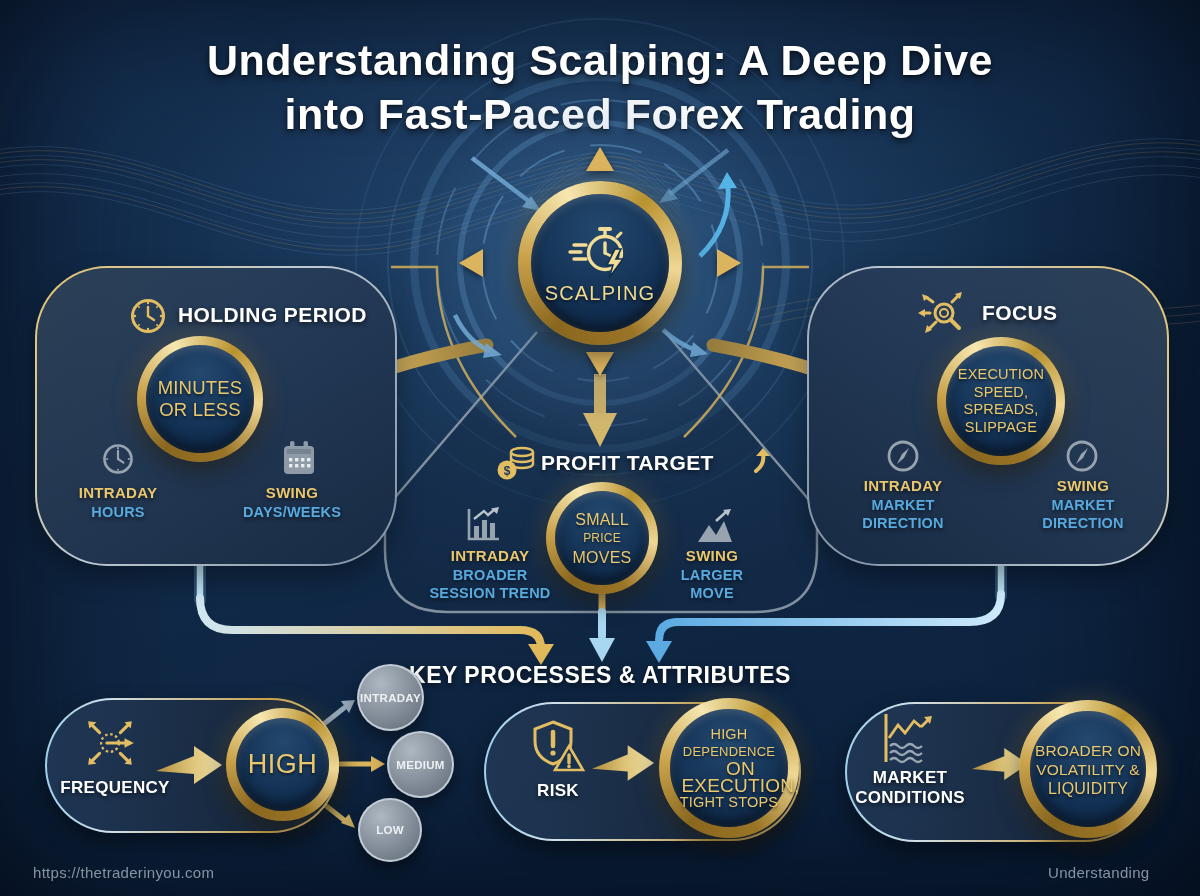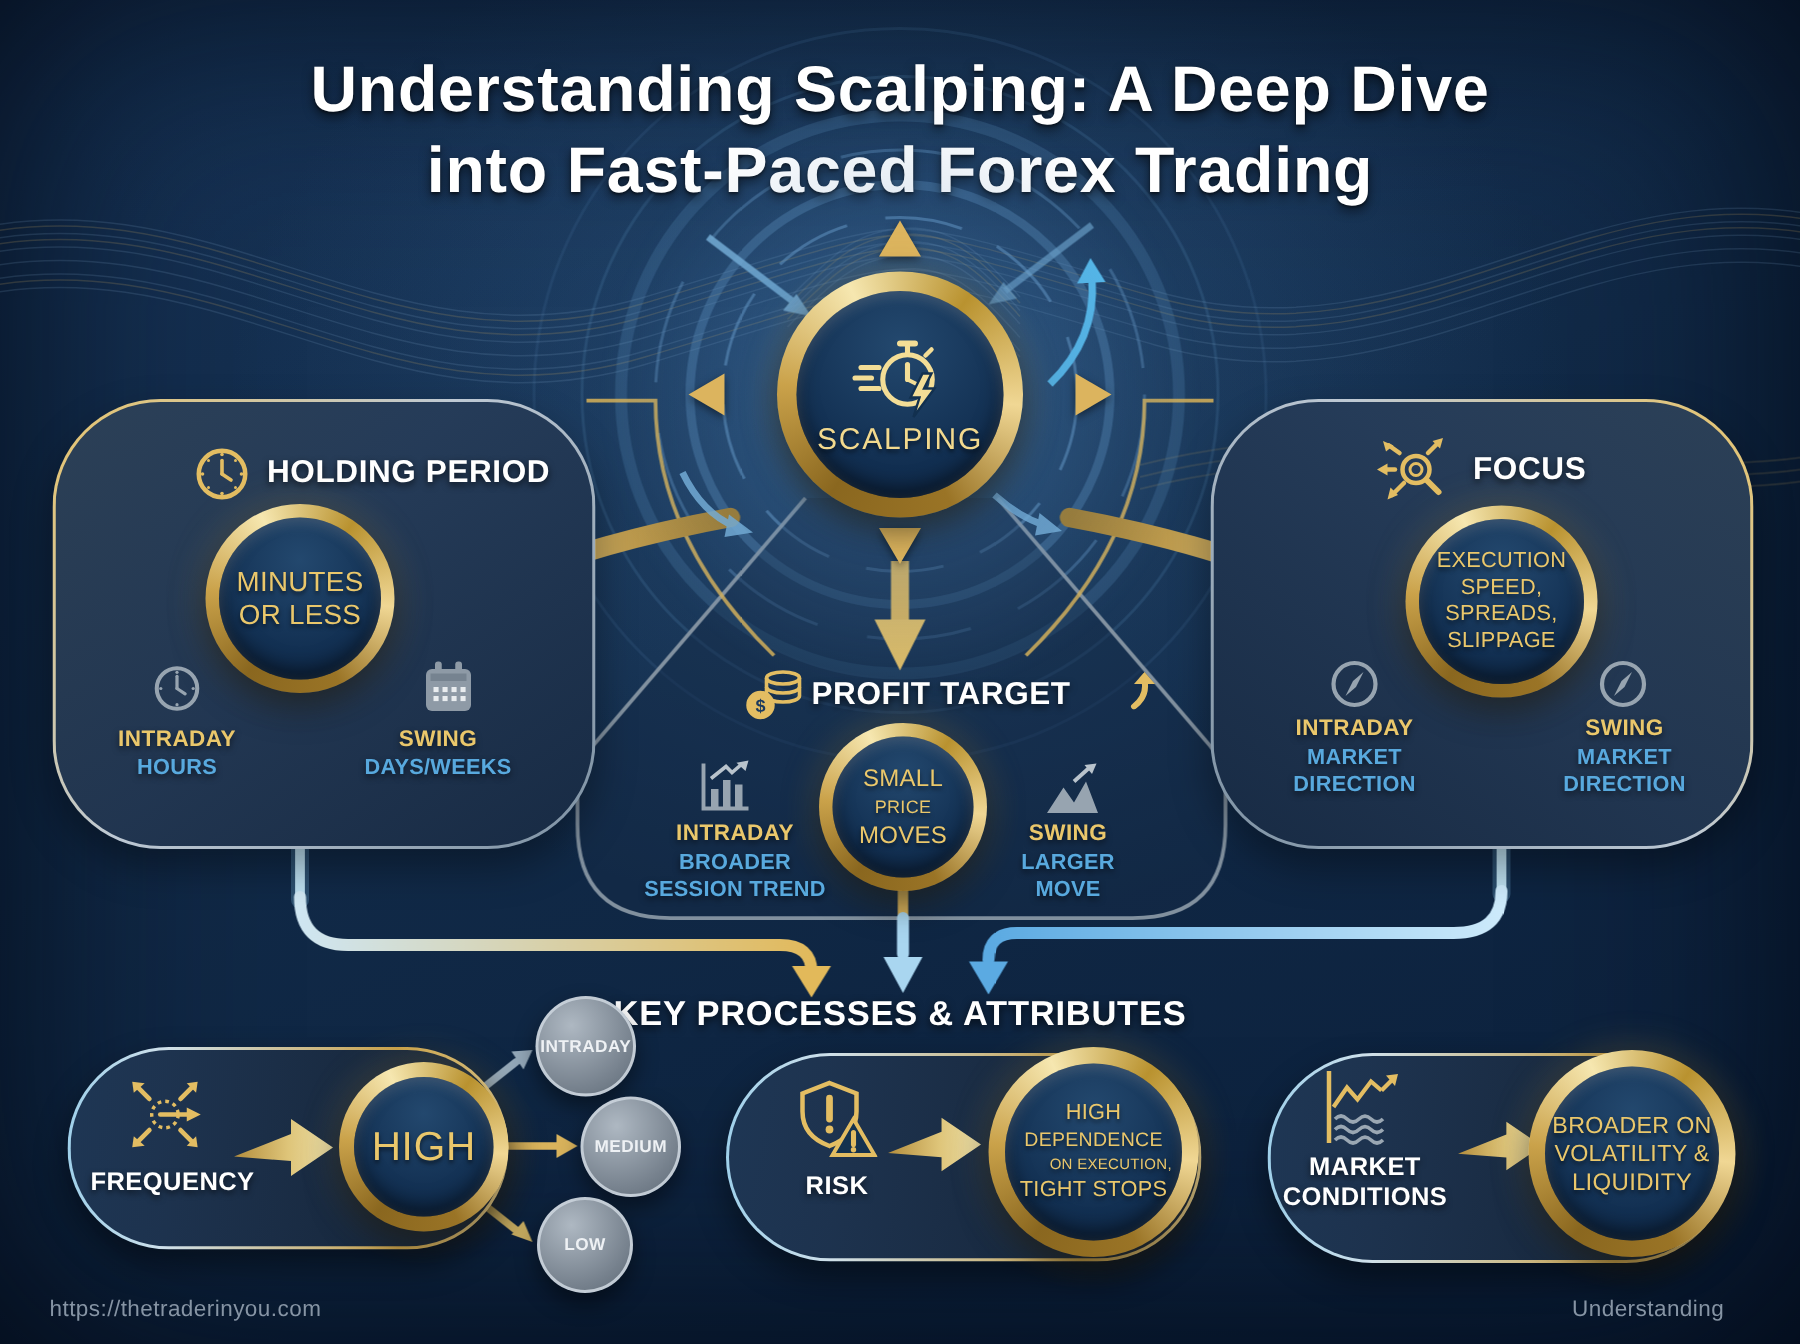--- a/index.html
+++ b/index.html
@@ -479,21 +479,21 @@
   <div class="cardlbl" style="left:508px;top:781px;width:100px;">RISK</div>
   <span class="icon" style="left:592px;top:742px;">
     <svg width="62" height="42" viewBox="0 0 66 42">
         <polygon points="0,27 38,12 38,2 66,21 38,40 38,30" fill="url(#gA)" opacity=".95"></polygon>
       </svg>
   </span>
   <div class="ring" style="left:659px;top:698px;width:140px;height:140px;">
     <div class="ring-in" style="inset:11px;">
       <span class="gtx" style="font-size:14.5px;line-height:17px;">HIGH</span>
       <span class="gtx" style="font-size:13px;line-height:17px;">DEPENDENCE</span>
-      <span class="gtx" style="font-size:10px;line-height:17px;padding-left:23px;">ON EXECUTION,</span>
+      <span class="gtx" style="font-size:19px;line-height:17px;padding-left:23px;">ON EXECUTION,</span>
       <span class="gtx" style="font-size:14.5px;line-height:17px;">TIGHT STOPS</span>
     </div>
   </div>
 
   <div class="pill" style="left:845px;top:702px;width:305px;height:136px;"></div>
   <span class="icon" style="left:880px;top:712px;">
     <svg width="56" height="54" viewBox="0 0 56 54" fill="none">
       <path d="M6 2 V50" stroke="#e3bd62" stroke-width="3"></path>
       <path d="M9 26 L18 13 L25 21 L34 9 L41 15" stroke="#e3bd62" stroke-width="2.8" fill="none"></path>
       <path d="M41 15 L48 8" stroke="#e3bd62" stroke-width="2.8"></path>

